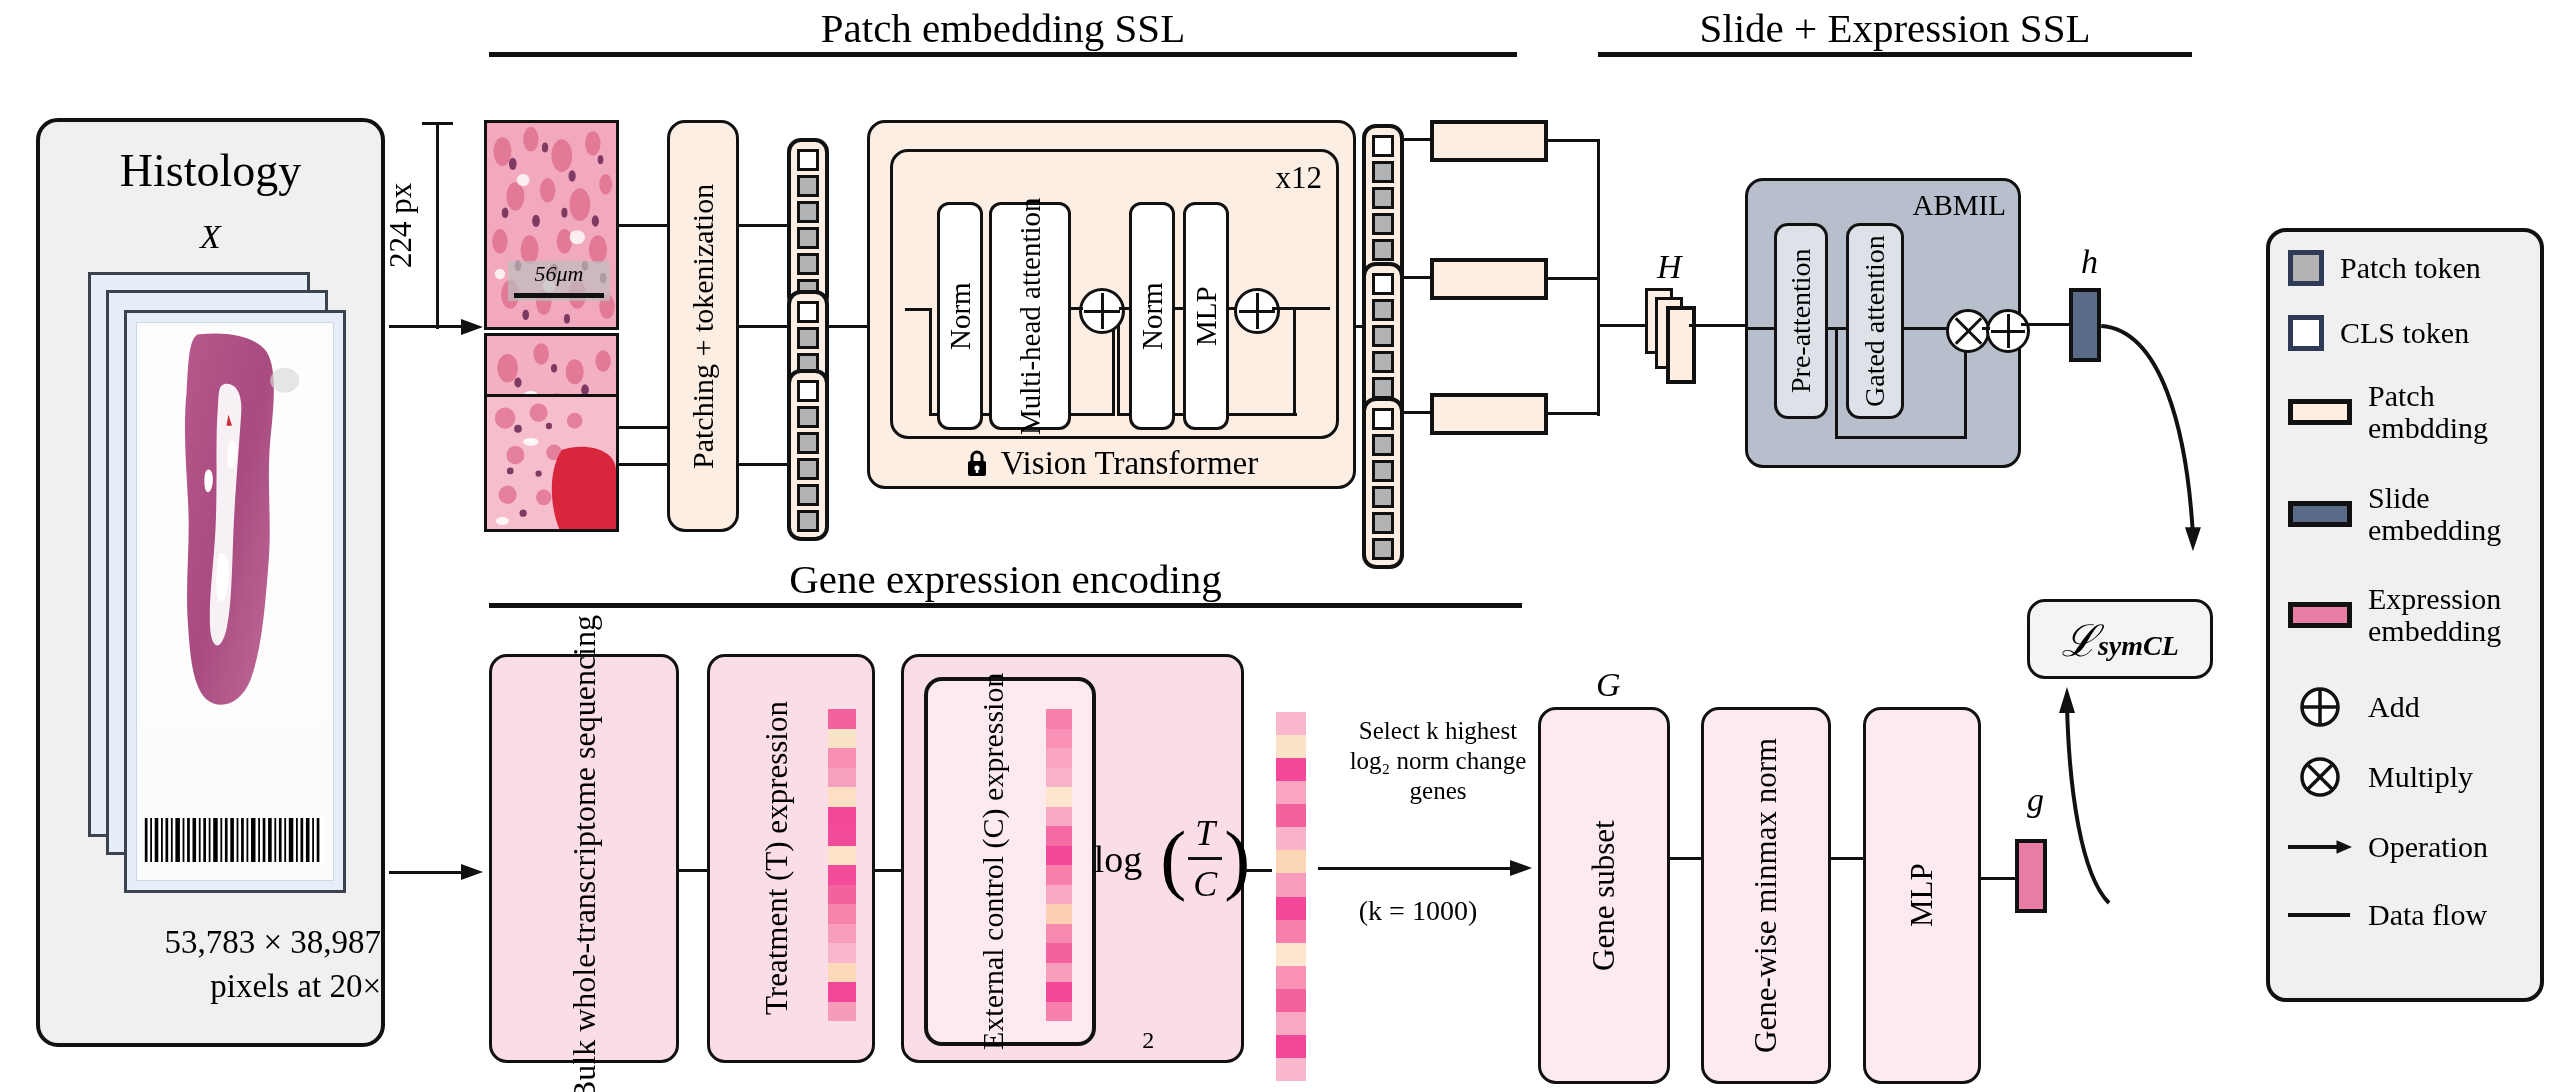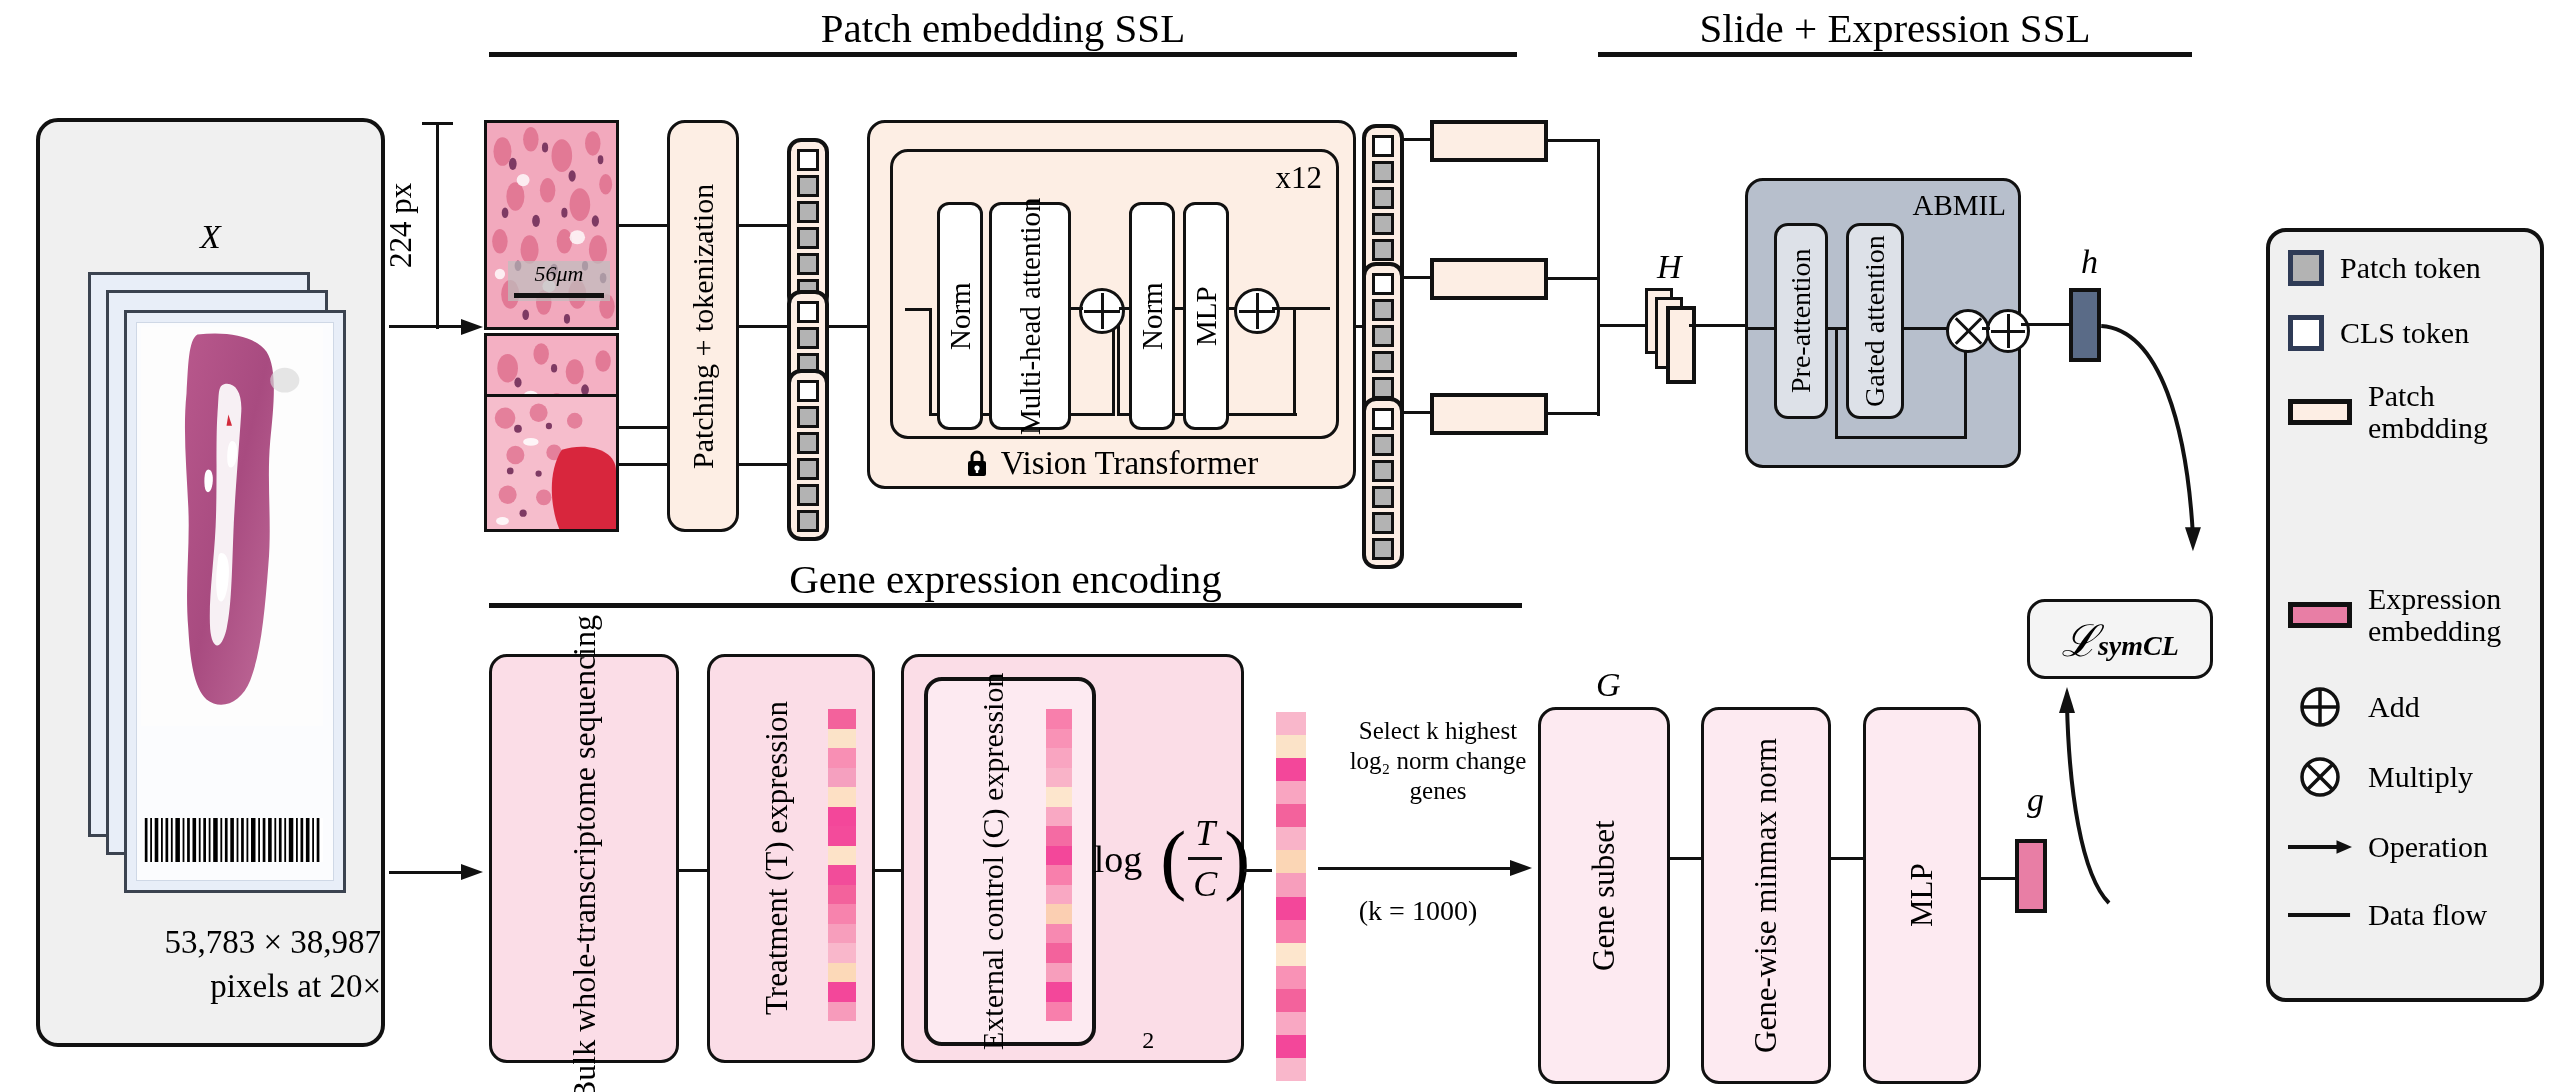--- a/index.html
+++ b/index.html
@@ -91,20 +91,21 @@
 <div class="abs" id="sec-slide">
   <div class="sechead">Slide + Expression SSL</div>
   <div class="secrule"></div>
 </div>
 <div class="abs" id="sec-gene">
   <div class="sechead">Gene expression encoding</div>
   <div class="secrule"></div>
 </div>
 
 <div class="abs" id="histology-card">
+  <div class="abs" id="hist-title">Histology</div>
   <div class="abs" id="hist-x">X</div>
 
   <div id="wsi-stack">
     <div class="slidecard" style="left:0;top:0;width:216px;height:559px;"></div>
     <div class="slidecard" style="left:18px;top:18px;width:216px;height:559px;"></div>
     <div class="slidecard" style="left:36px;top:38px;width:216px;height:577px;background:#e8eef8;">
       <div style="position:absolute;inset:9px;background:#fbfcfe;border:1px solid #cfd8e6;"></div>
 
       <svg viewBox="0 0 200 420" preserveAspectRatio="none" style="position:absolute;left:14px;top:14px;width:182px;height:399px;">
         <defs>
@@ -580,20 +581,24 @@
     <span class="legtxt">Patch token</span>
   </div>
   <div class="legrow" style="top:83px;">
     <span class="legswatch" style="width:36px;height:36px;background:#fff;border:5px solid #2f3b56;box-sizing:border-box;"></span>
     <span class="legtxt">CLS token</span>
   </div>
   <div class="legrow" style="top:148px;">
     <span class="legswatch" style="width:64px;height:26px;background:#fdeee4;border:5px solid #111;box-sizing:border-box;"></span>
     <span class="legtxt" style="max-width:150px;">Patch embdding</span>
   </div>
+  <div class="legrow" style="top:250px;">
+    <span class="legswatch" style="width:64px;height:26px;background:#5a6b87;border:5px solid #111;box-sizing:border-box;"></span>
+    <span class="legtxt" style="max-width:150px;">Slide embedding</span>
+  </div>
   <div class="legrow" style="top:351px;">
     <span class="legswatch" style="width:64px;height:26px;background:#e87ea5;border:5px solid #111;box-sizing:border-box;"></span>
     <span class="legtxt" style="max-width:155px;">Expression embedding</span>
   </div>
   <div class="legrow" style="top:454px;">
     <span class="legswatch" style="width:64px;display:flex;justify-content:center;">
       <svg width="42" height="42" viewBox="0 0 42 42">
         <circle cx="21" cy="21" r="18" fill="#fff" stroke="#111" stroke-width="3.5"></circle>
         <line x1="21" y1="4" x2="21" y2="38" stroke="#111" stroke-width="3.5"></line>
         <line x1="4" y1="21" x2="38" y2="21" stroke="#111" stroke-width="3.5"></line>

